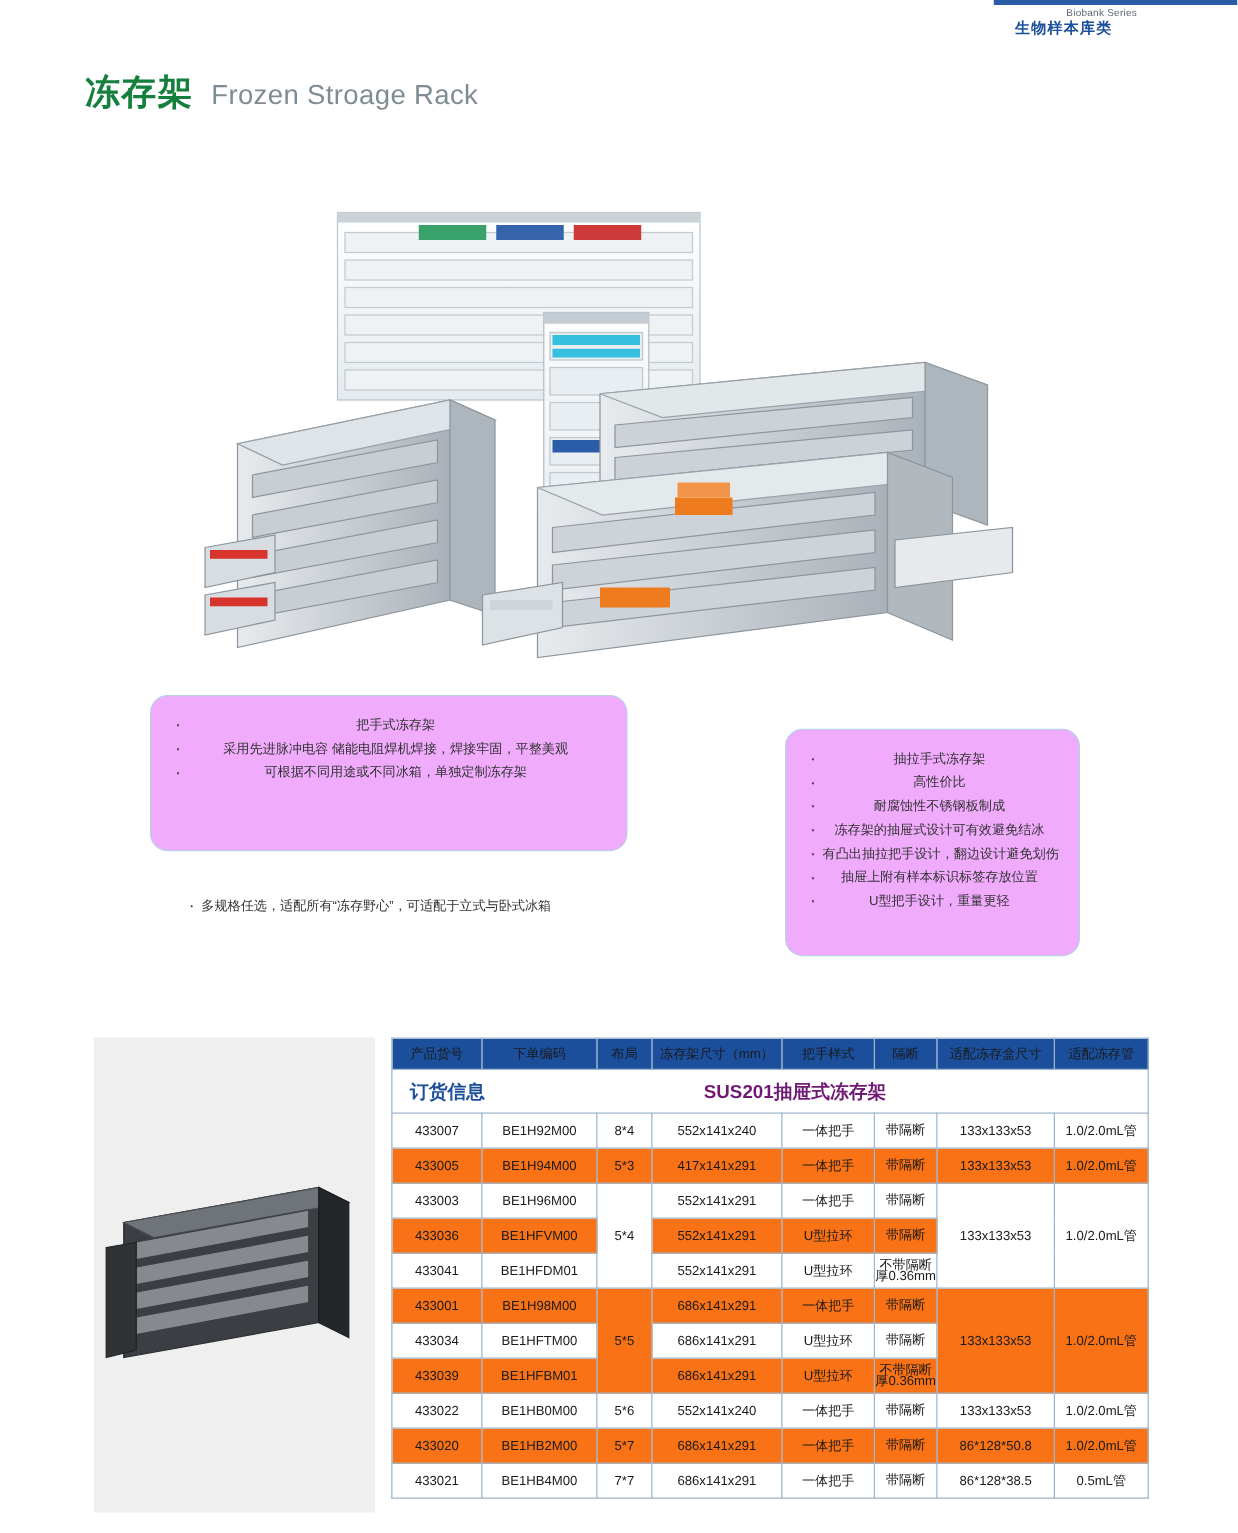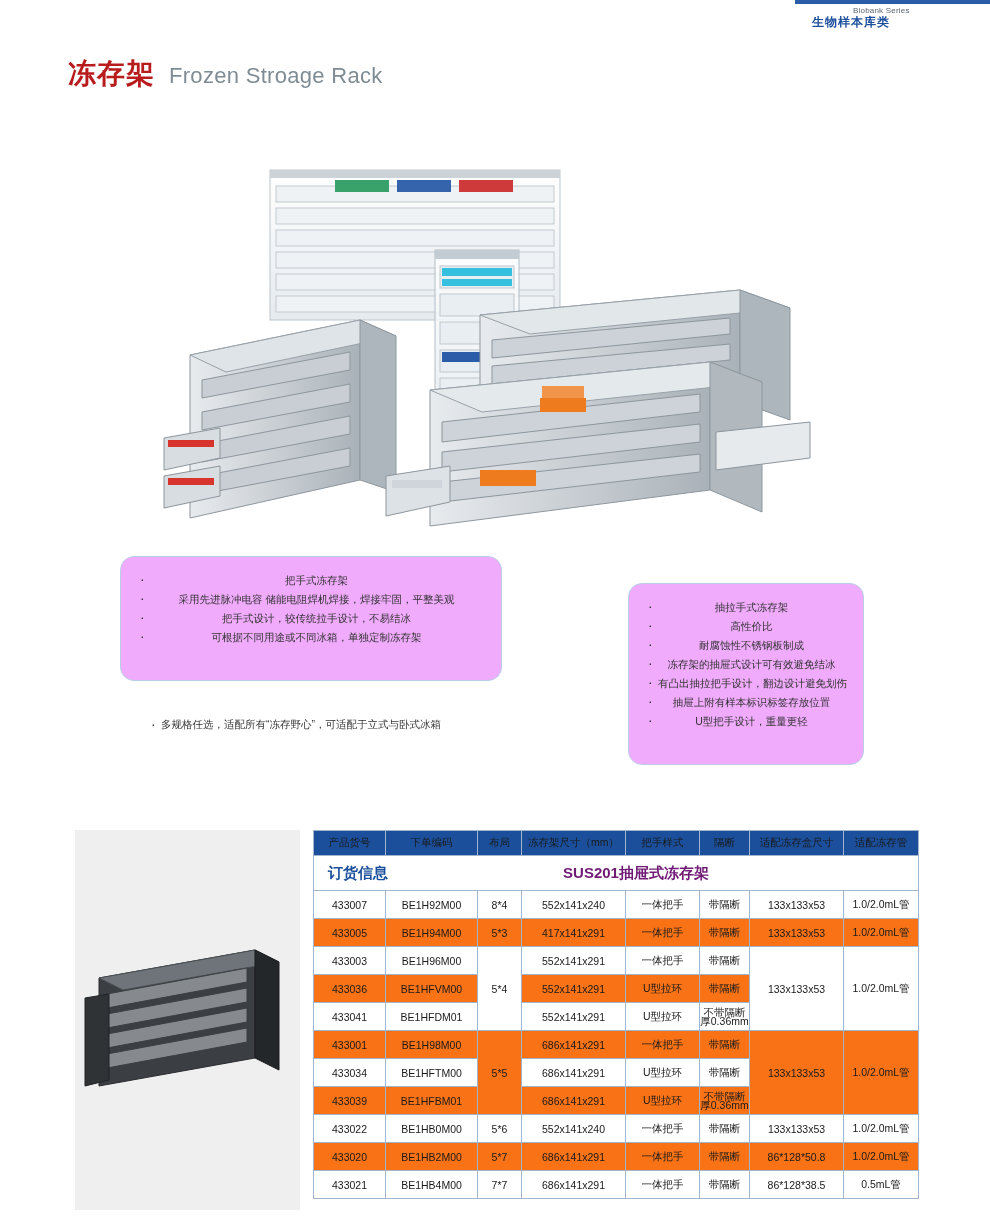--- a/index.html
+++ b/index.html
@@ -55,21 +55,21 @@
   .title-row {
     position: absolute;
     top: 55px;
     left: 68px;
     display: flex;
     align-items: baseline;
   }
   .title-cn {
     font-size: 28px;
     font-weight: bold;
-    color: #b91c1c;
+    color: #15803d;
     letter-spacing: 1px;
   }
   .title-en {
     font-size: 22px;
     color: #7f8c94;
     margin-left: 14px;
     letter-spacing: .3px;
   }
 
   
@@ -323,21 +323,20 @@
     <polygon points="236,336 300,326 300,362 236,376" fill="#dde2e6" stroke="#8d969d"></polygon>
     <rect x="242" y="340" width="50" height="8" fill="#cfd5da"></rect>
     <polygon points="566,292 660,282 660,318 566,330" fill="#e6eaed" stroke="#8d969d"></polygon>
   </g>
 </svg>
 </div>
 
 <div class="feature-box left">
   <div class="bullet-line">把手式冻存架</div>
   <div class="bullet-line">采用先进脉冲电容 储能电阻焊机焊接，焊接牢固，平整美观</div>
-  <div class="bullet-line">把手式设计，较传统拉手设计，不易结冰</div>
   <div class="bullet-line">可根据不同用途或不同冰箱，单独定制冻存架</div>
 </div>
 
 <div class="feature-box right">
   <div class="bullet-line">抽拉手式冻存架</div>
   <div class="bullet-line">高性价比</div>
   <div class="bullet-line">耐腐蚀性不锈钢板制成</div>
   <div class="bullet-line">冻存架的抽屉式设计可有效避免结冰</div>
   <div class="bullet-line">有凸出抽拉把手设计，翻边设计避免划伤</div>
   <div class="bullet-line">抽屉上附有样本标识标签存放位置</div>

